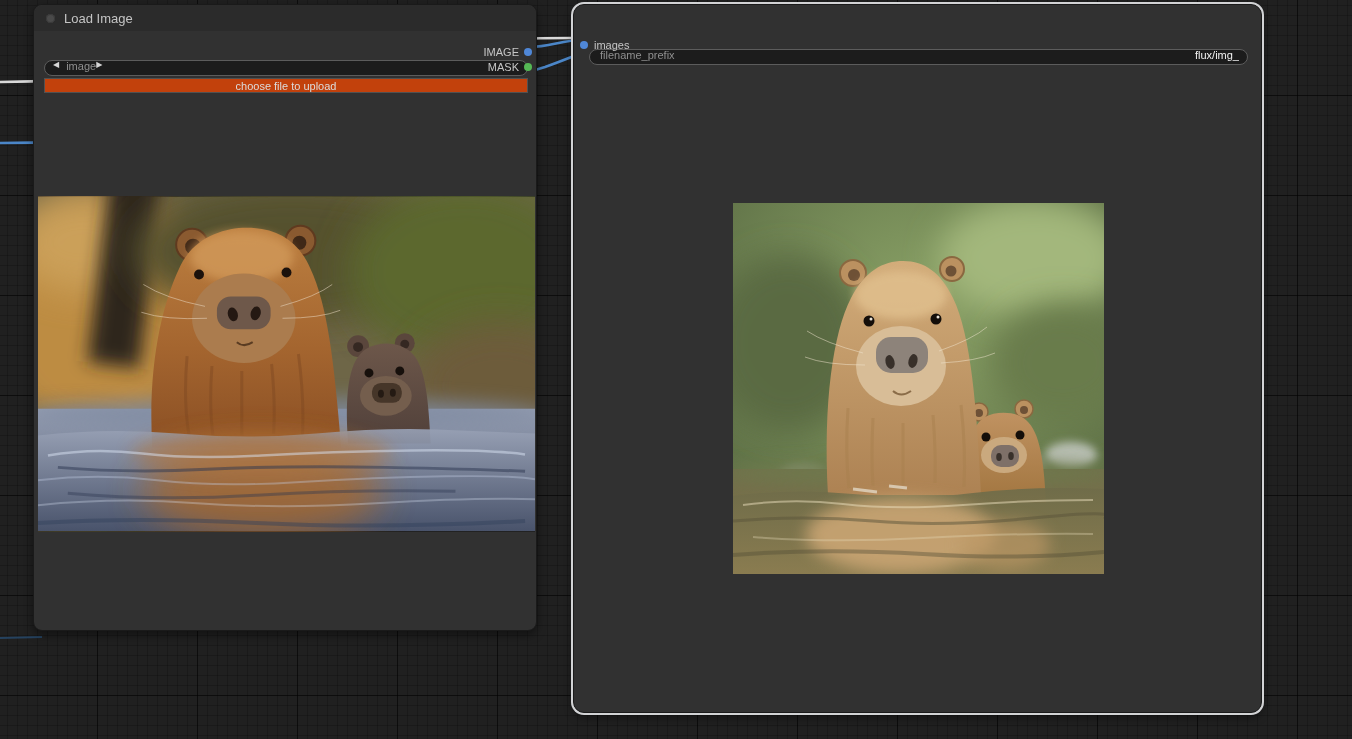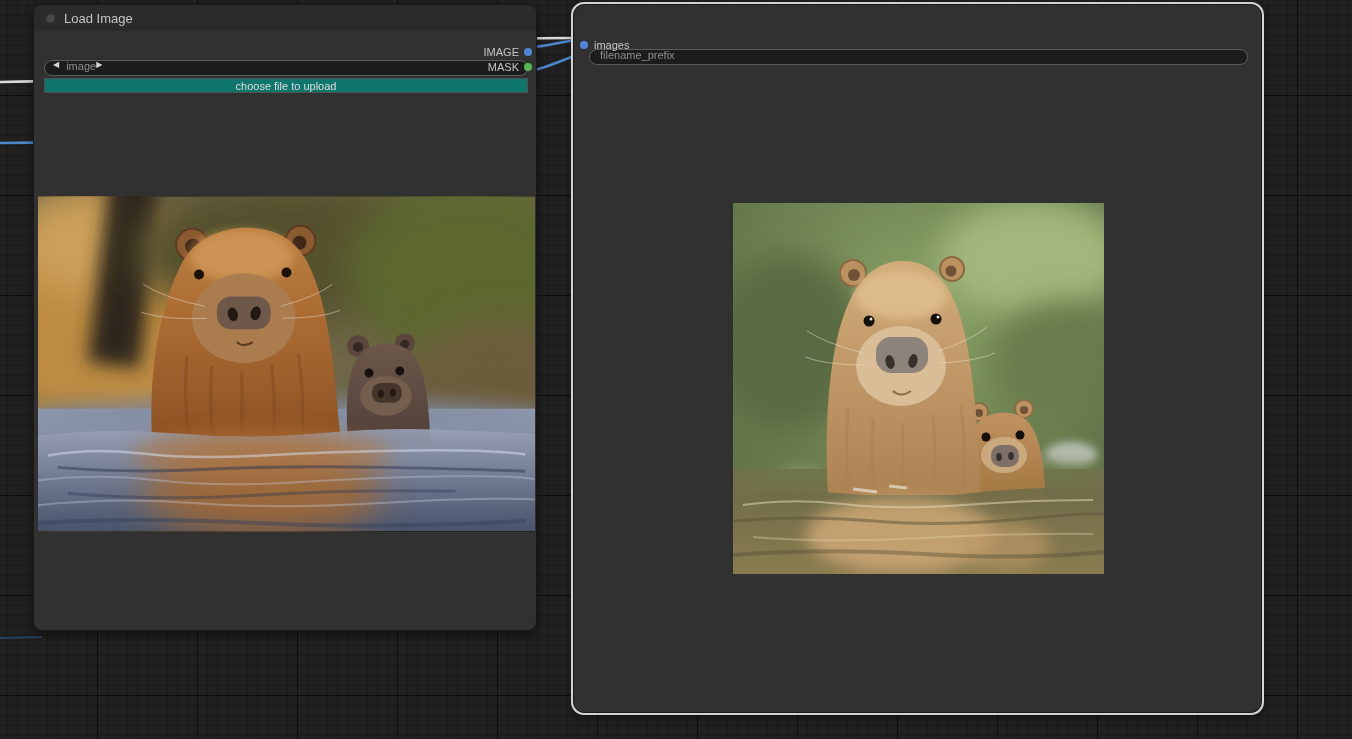--- a/index.html
+++ b/index.html
@@ -49,21 +49,21 @@
   }
   .load .combo{left:10px;top:55px;width:484px;height:16px;}
   .save .combo{left:15px;top:44px;width:659px;height:16px;}
   .arrow{font-size:8px;color:#d6d6d6;flex:0 0 auto;cursor:pointer;}
   .wlabel{color:#8f8f8f;margin-left:7px;}
   .save .wlabel{margin-left:2px;}
   .wvalue{flex:1;text-align:center;color:#e8e8e8;overflow:hidden;white-space:nowrap;}
   .wvalue.right{text-align:right;color:#f2f2f2;}
   .upload{
     position:absolute;left:10px;top:73px;width:484px;height:15px;box-sizing:border-box;
-    background:#0f766e;border:1px solid #515151;
+    background:#c2410c;border:1px solid #515151;
     display:flex;align-items:center;justify-content:center;
     font-size:11px;color:#dcdcdc;cursor:pointer;
   }
   .preview{position:absolute;overflow:hidden;background:#222;}
   .load .preview{left:4px;top:191px;width:497px;height:336px;}
   .save .preview{left:159px;top:198px;width:371px;height:371px;}
   .preview svg{display:block;}
 </style>
 </head>
 <body>
@@ -184,20 +184,21 @@
 
   <section class="node save">
 
     <div class="slotrow in" style="top:33px">
       <span class="sdot" style="background: rgb(79, 135, 215);"></span>
       <span>images</span>
     </div>
 
     <div class="combo">
       <span class="wlabel">filename_prefix</span>
+      <span class="wvalue right">flux/img_</span>
     </div>
 
     <div class="preview">
       <svg width="371" height="371" viewBox="0 0 371 371">
         <defs>
           <filter id="sb18" x="-60%" y="-60%" width="220%" height="220%">
               <feGaussianBlur stdDeviation="16"></feGaussianBlur>
             </filter>
           <filter id="sb8" x="-60%" y="-60%" width="220%" height="220%">
               <feGaussianBlur stdDeviation="8"></feGaussianBlur>

